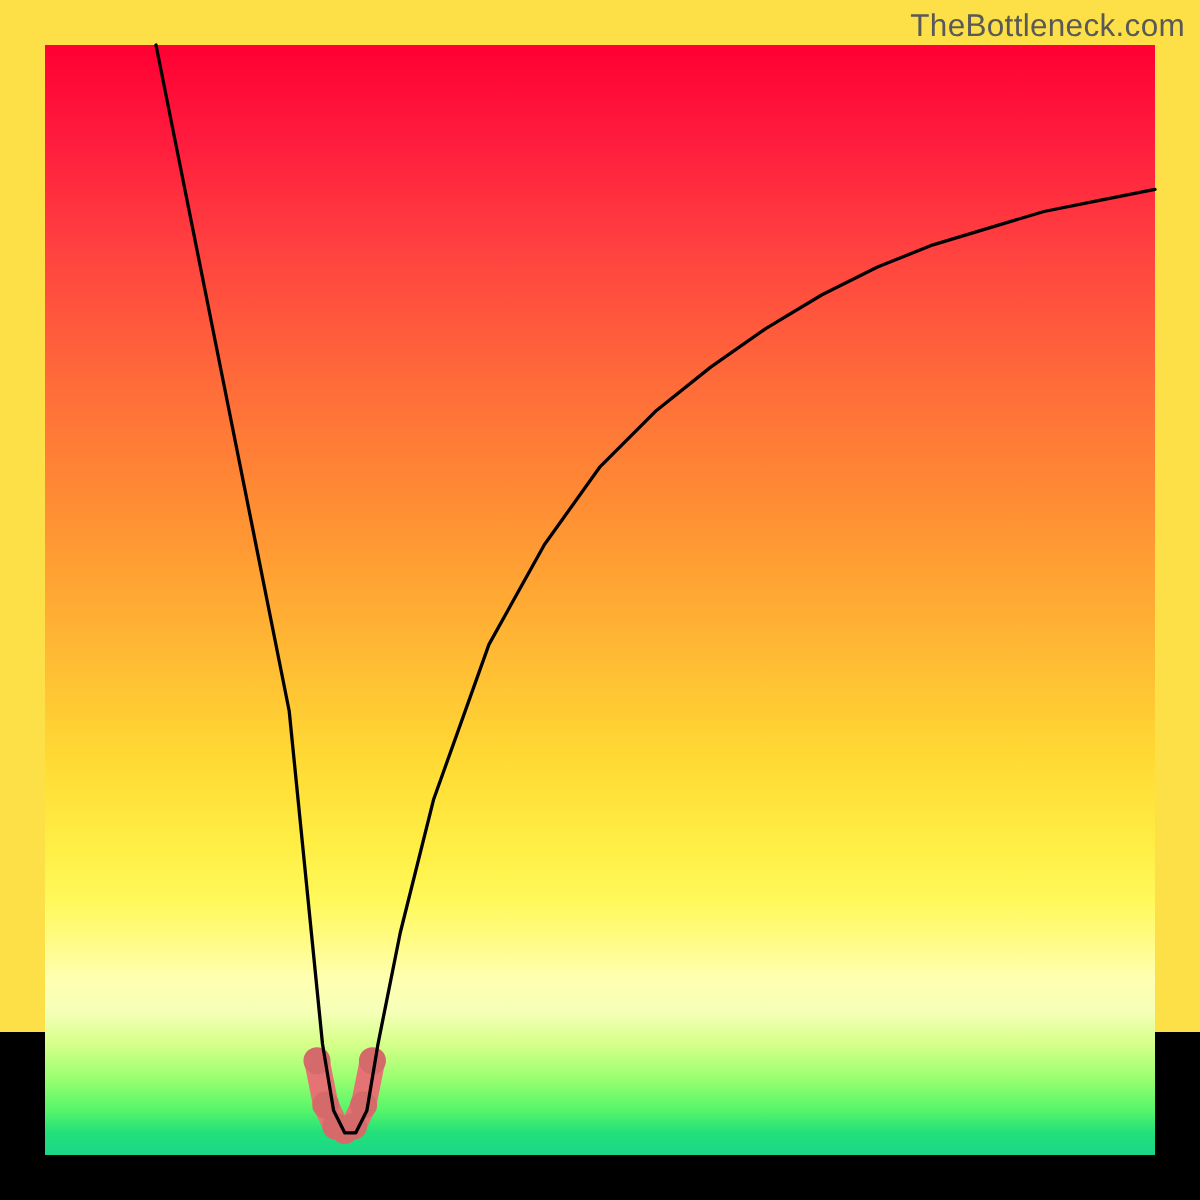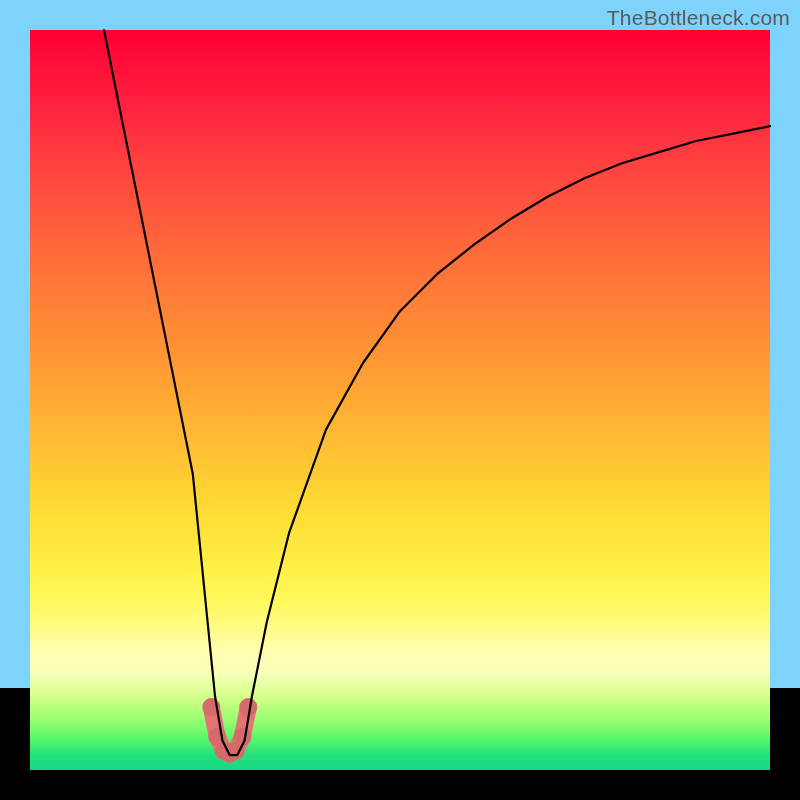--- a/index.html
+++ b/index.html
@@ -10,21 +10,21 @@
     background: #000;
     font-family: Arial, Helvetica, sans-serif;
     overflow: hidden;
   }
   .frame {
     position: absolute;
     left: 0;
     top: 0;
     width: 800px;
     height: 688px;
-    background: #7dd3fc;
+    background: #fde047;
   }
   .plot {
     position: absolute;
     left: 30px;
     top: 30px;
     width: 740px;
     height: 740px;
     
     background: linear-gradient(
       to bottom,

